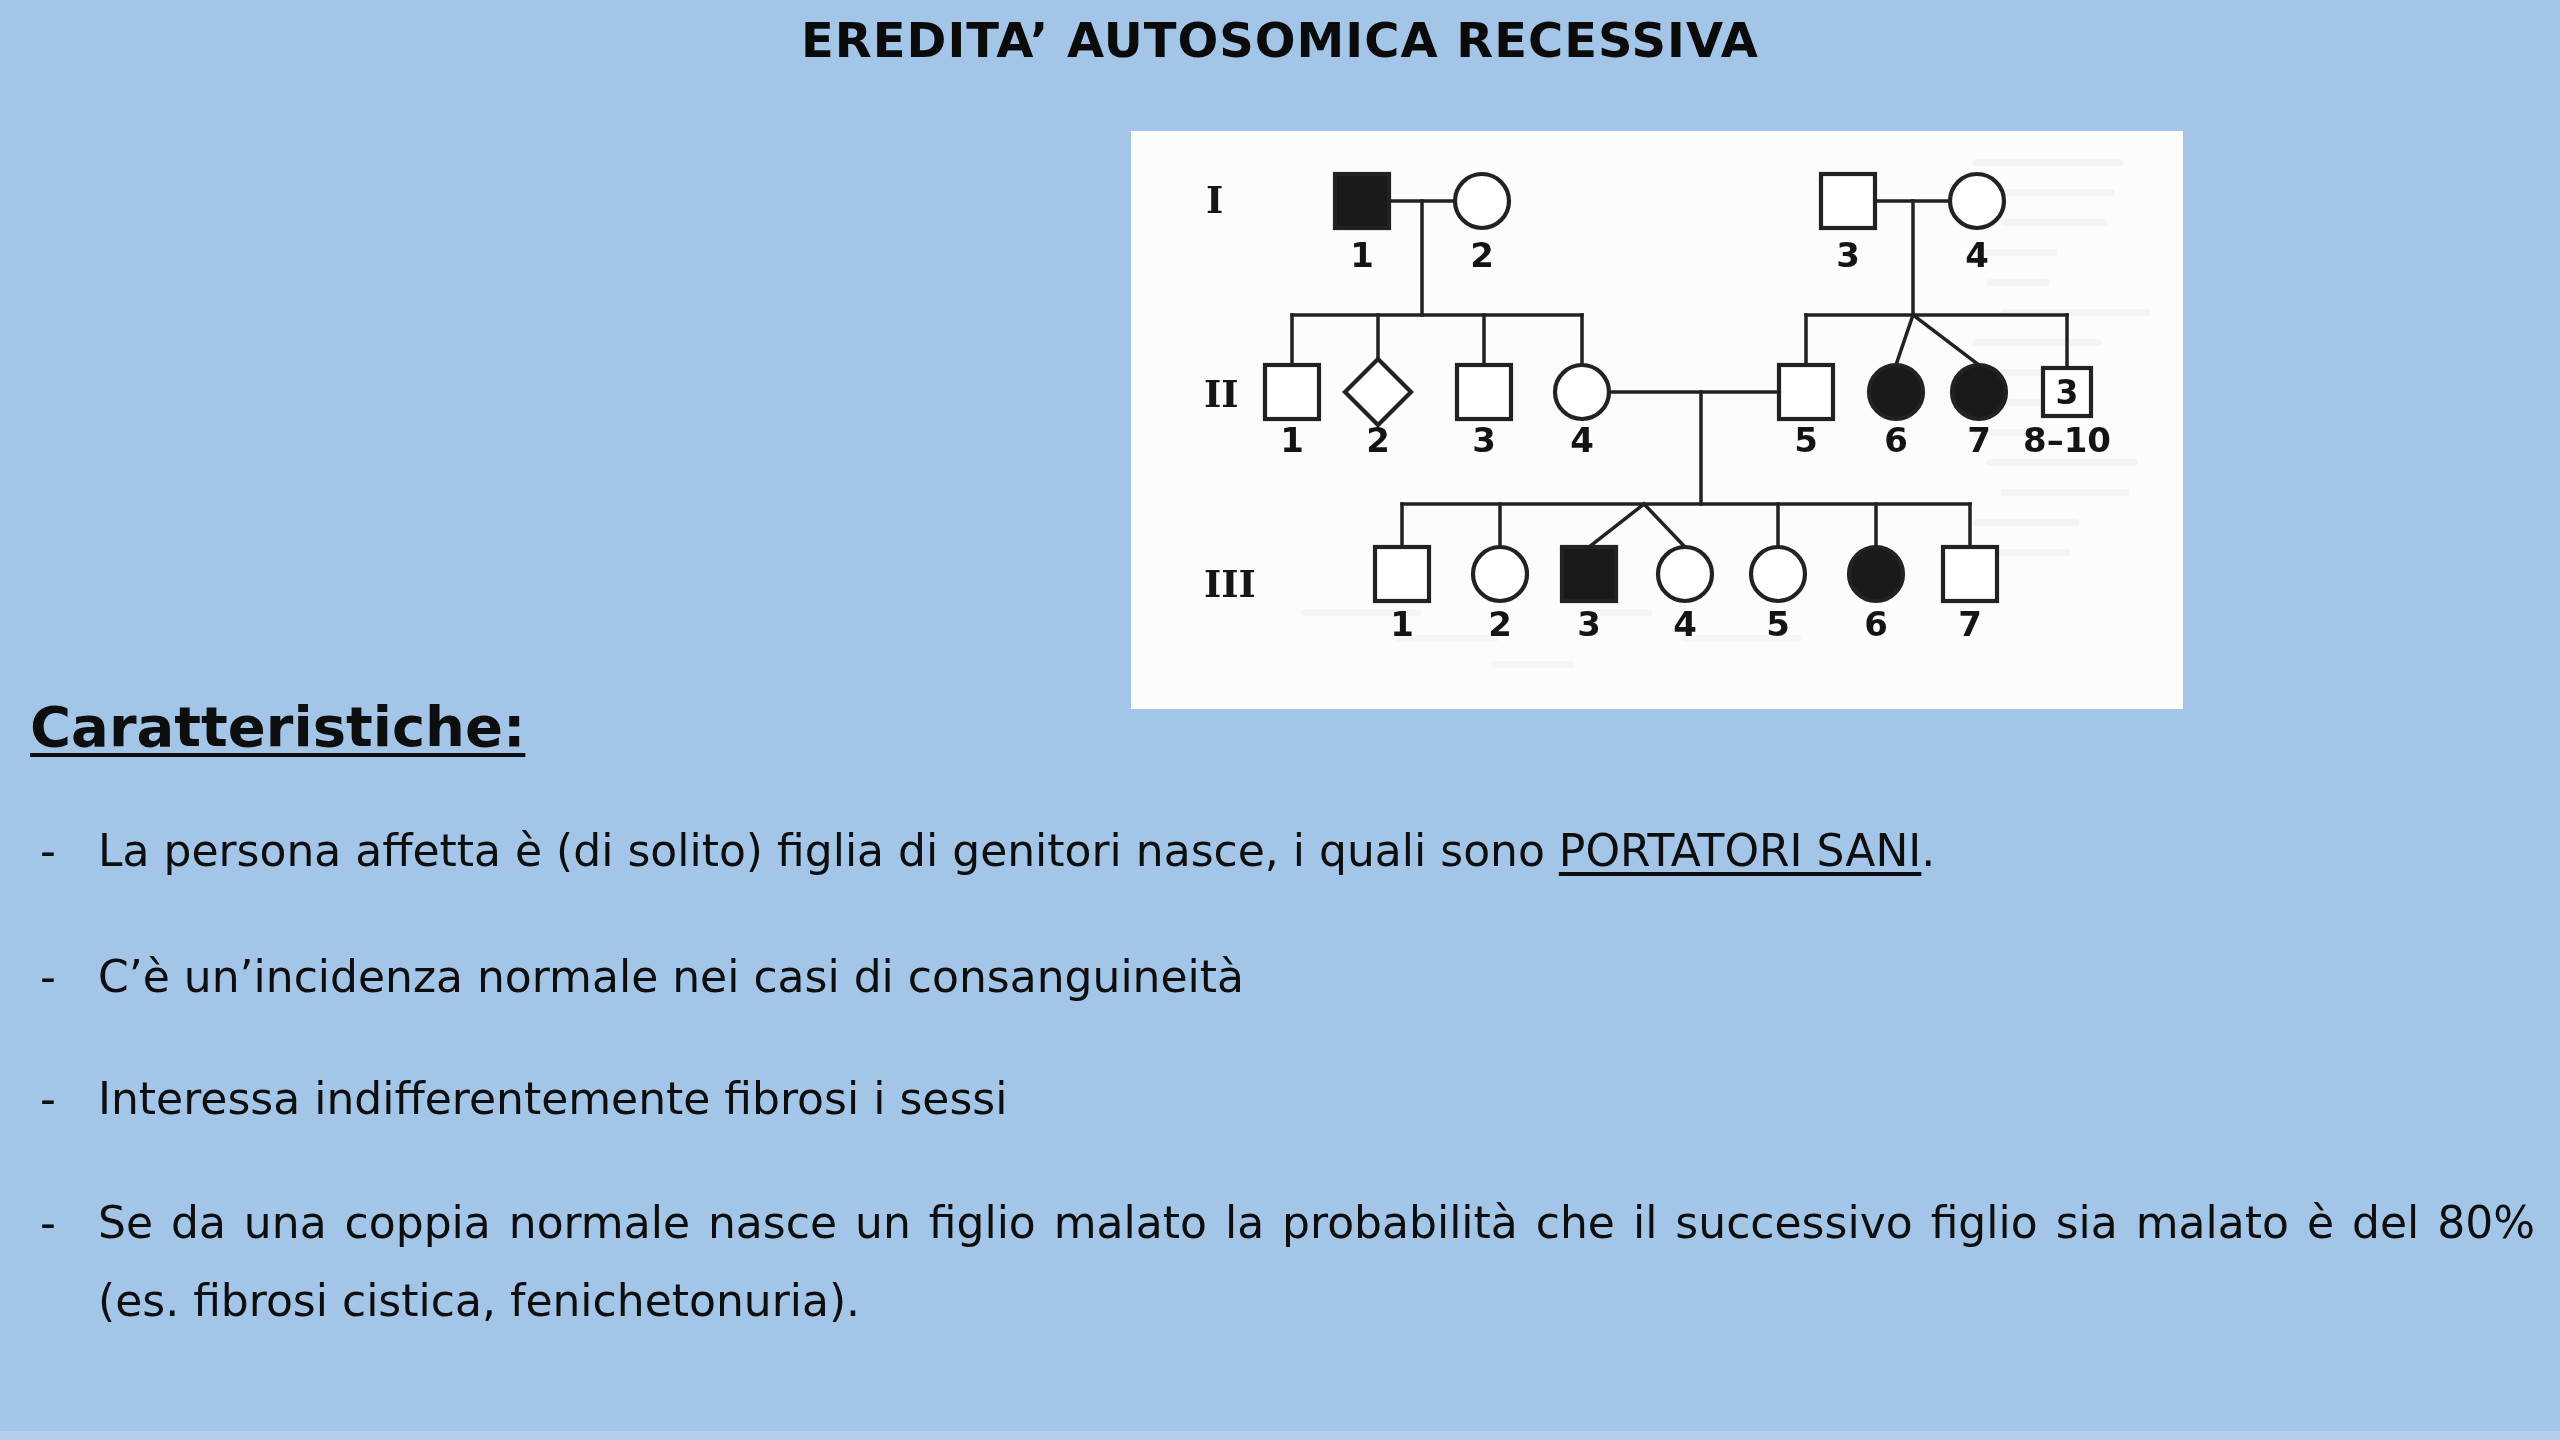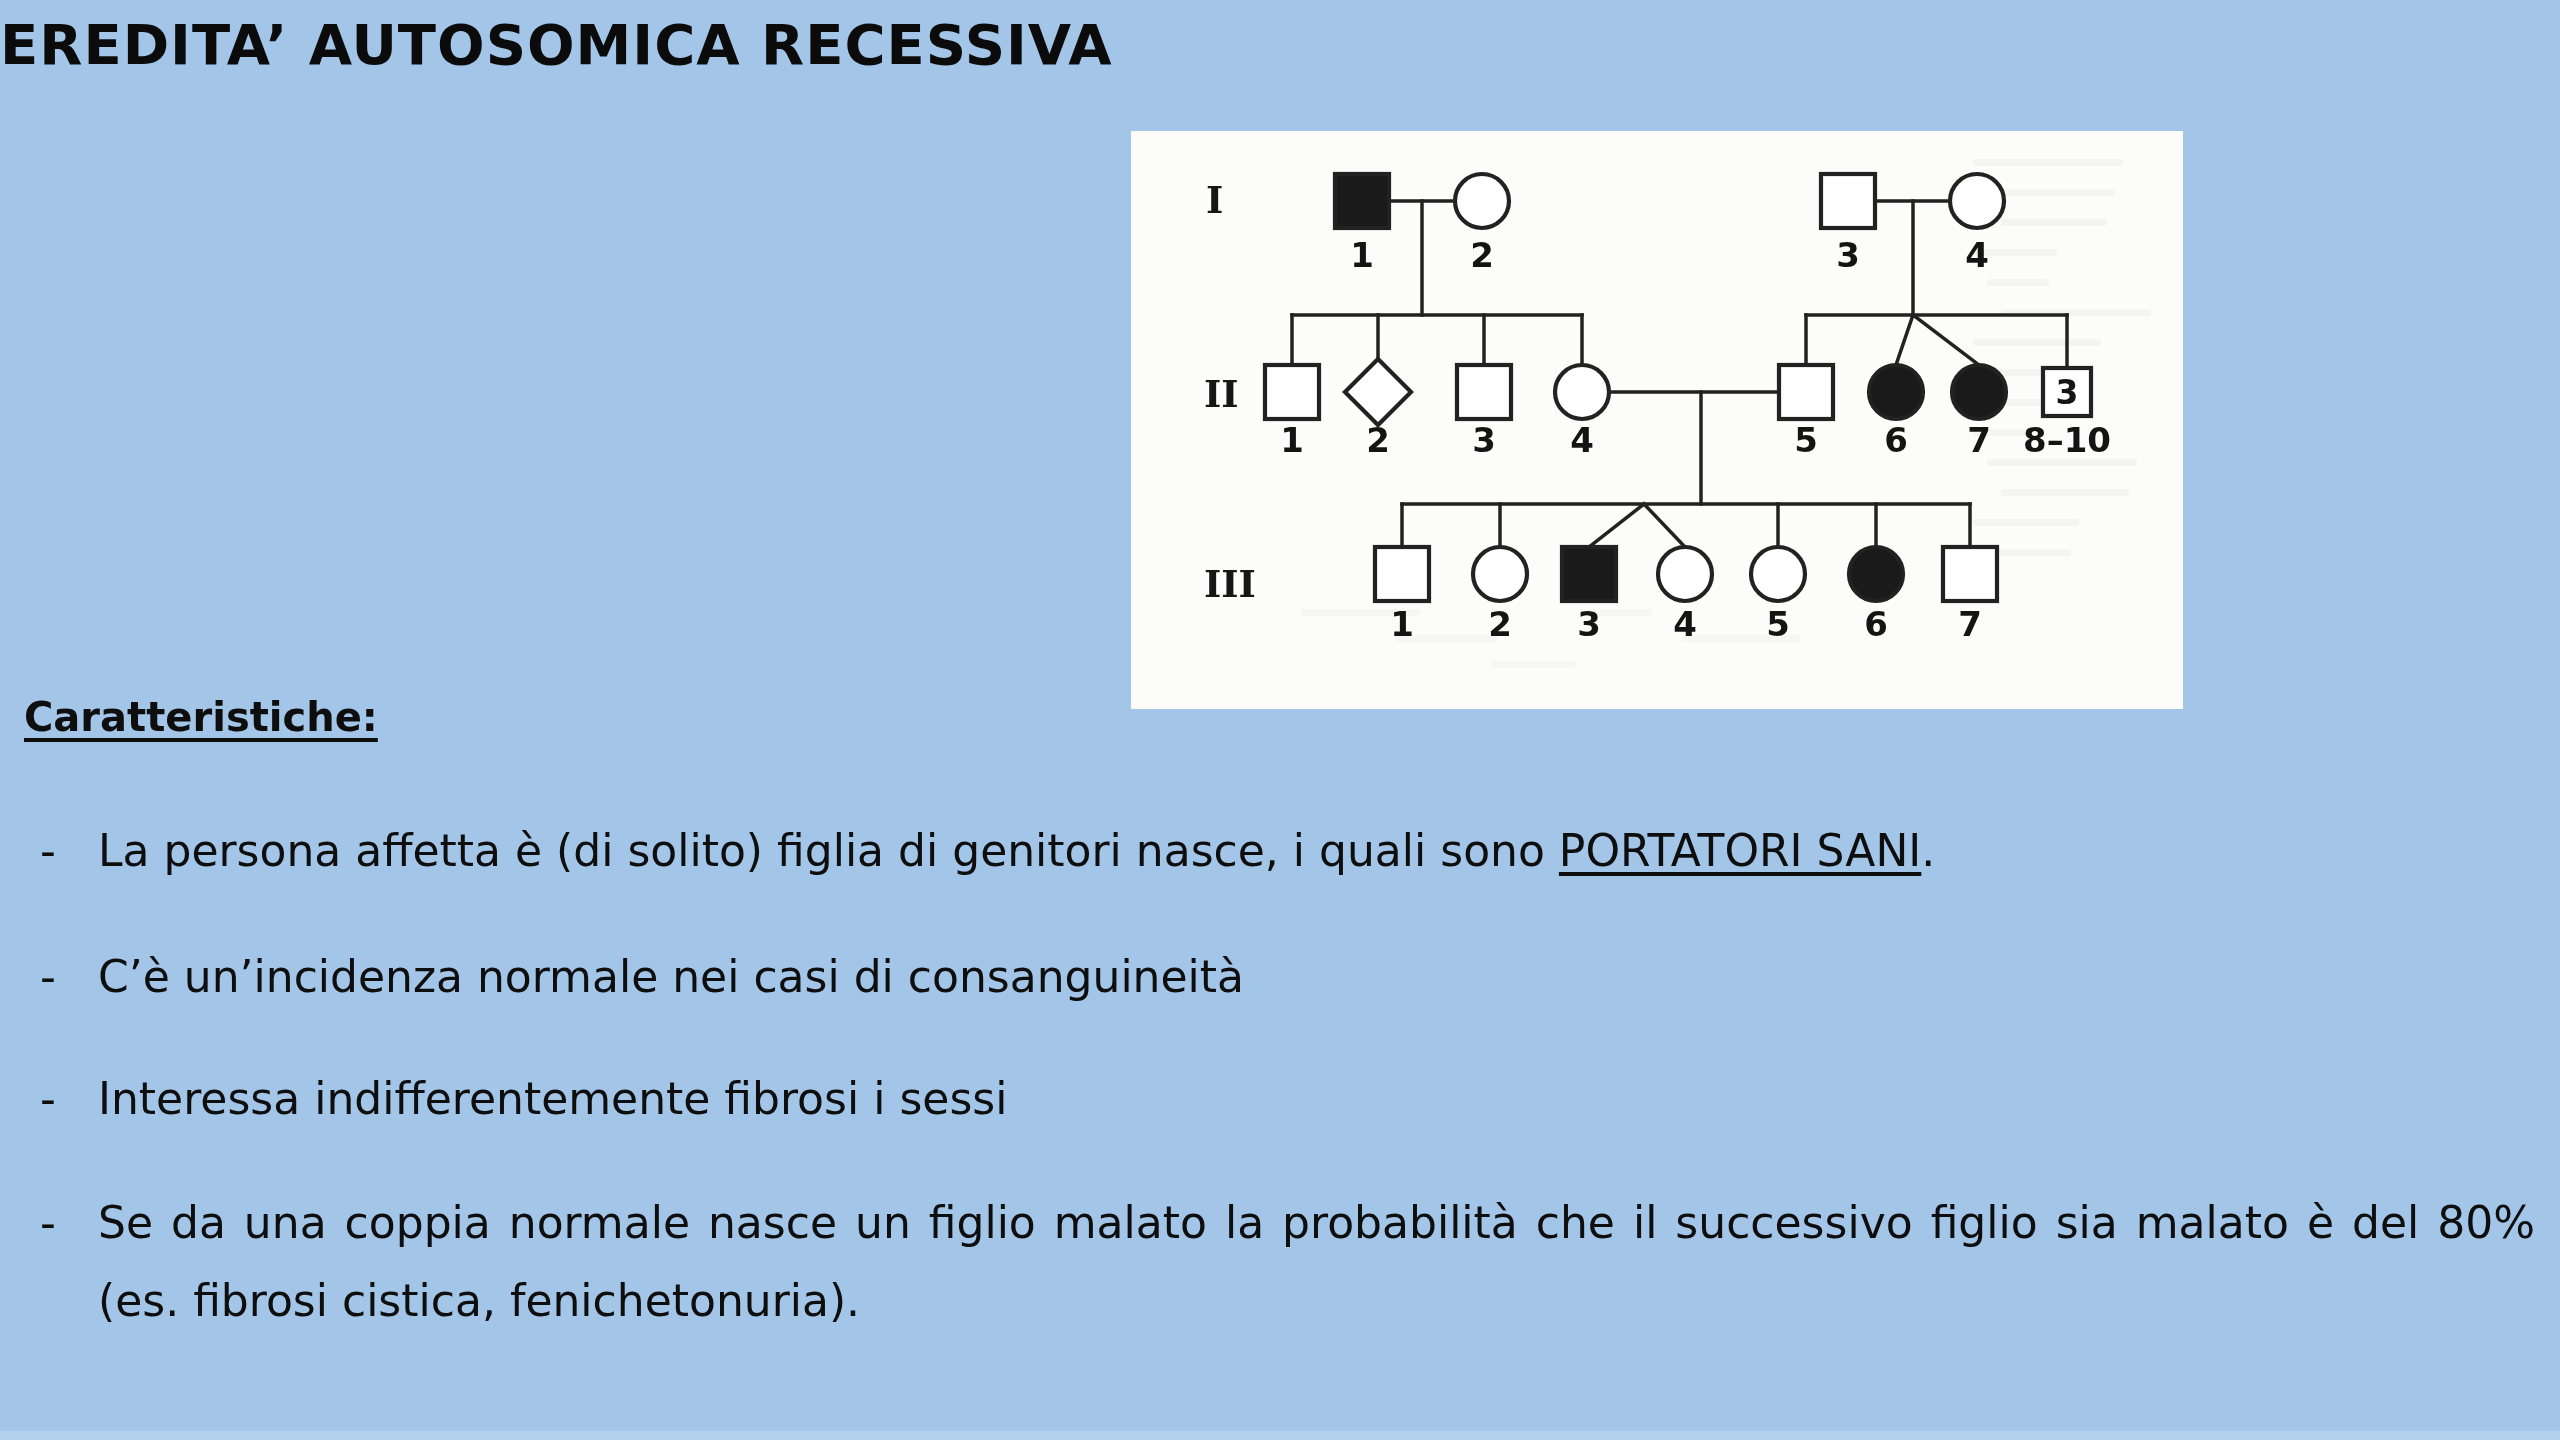--- a/index.html
+++ b/index.html
@@ -4,38 +4,38 @@
 <style>
   html,body{margin:0;padding:0;}
   body{
     width:2560px;height:1440px;position:relative;overflow:hidden;
     background:#a3c6e8;
     font-family:"DejaVu Sans","Liberation Sans",sans-serif;
     color:#0e0e0e;
   }
   .title{
     position:absolute;top:12px;left:0;width:100%;
-    font-size:56px;font-weight:bold;letter-spacing:1px;
+    text-align:center;font-size:48px;font-weight:bold;letter-spacing:1px;
     color:#0b0b0b;
   }
   .pedigree-panel{
     position:absolute;left:1131px;top:131px;width:1052px;height:578px;
     background:#fcfcfa;
   }
   .pedigree-panel svg{position:absolute;left:0;top:0;}
   .pl{stroke:#222;stroke-width:3.5;fill:none;stroke-linecap:square;}
   .pshape{stroke:#222;stroke-width:4.2;fill:#ffffff;}
   .pshape.filled{fill:#1a1a1a;}
   .plabel{font-family:"DejaVu Sans","Liberation Sans",sans-serif;font-size:34px;font-weight:bold;fill:#141414;text-anchor:middle;}
   .pinner{font-family:"DejaVu Sans","Liberation Sans",sans-serif;font-size:33px;font-weight:bold;fill:#141414;text-anchor:middle;}
   .proman{font-family:"DejaVu Serif","Liberation Serif",serif;font-size:37px;font-weight:bold;fill:#161616;}
   .artifact{fill:#6a6a6a;}
   .heading{
-    position:absolute;left:24px;top:694px;
-    font-size:40px;font-weight:bold;
+    position:absolute;left:30px;top:694px;
+    font-size:56px;font-weight:bold;
     text-decoration:underline;text-decoration-thickness:4px;text-underline-offset:7px;
   }
   .bullet{
     position:absolute;left:40px;width:2495px;
     font-size:44px;line-height:78px;
     display:flex;align-items:flex-start;
   }
   .bullet .dash{width:58px;flex:none;}
   .bullet .btext{flex:1;text-align:justify;}
   .em-underline{

